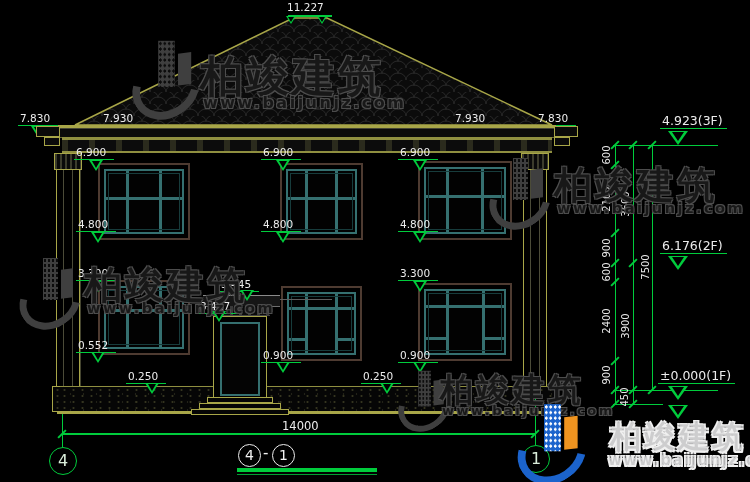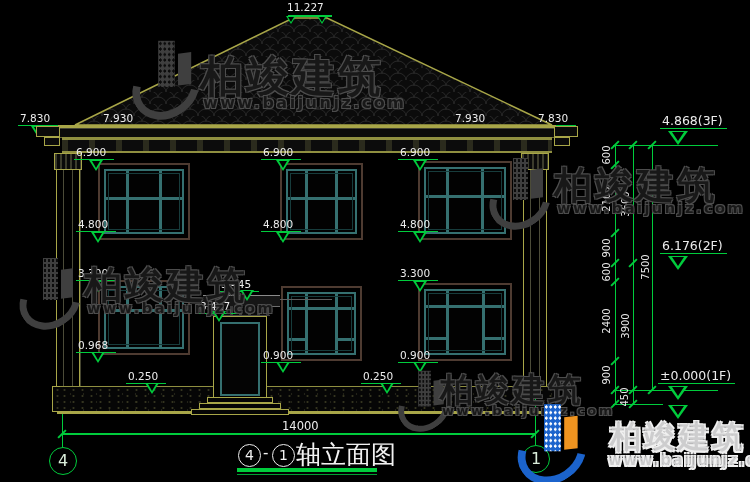--- a/index.html
+++ b/index.html
@@ -201,21 +201,21 @@
   <span class="dt u" style="left:76px;top:267px;">3.300</span>
   <div class="tri" style="left:91px;top:281px;"></div>
   <span class="dt u" style="left:398px;top:267px;">3.300</span>
   <div class="tri" style="left:413px;top:281px;"></div>
 
   <span class="dt u" style="left:219px;top:278px;">3.445</span>
   <div class="tri" style="left:240px;top:290px;"></div>
   <span class="dt u" style="left:198px;top:300px;">3.427</span>
   <div class="tri" style="left:212px;top:311px;"></div>
 
-  <span class="dt u" style="left:76px;top:339px;">0.968</span>
+  <span class="dt u" style="left:76px;top:339px;">0.552</span>
   <div class="tri" style="left:91px;top:352px;"></div>
   <span class="dt u" style="left:261px;top:349px;">0.900</span>
   <div class="tri" style="left:276px;top:362px;"></div>
   <span class="dt u" style="left:398px;top:349px;">0.900</span>
   <div class="tri" style="left:413px;top:362px;"></div>
 
   <span class="dt u" style="left:126px;top:370px;">0.250</span>
   <div class="tri" style="left:145px;top:383px;"></div>
   <span class="dt u" style="left:361px;top:370px;">0.250</span>
   <div class="tri" style="left:380px;top:383px;"></div>
@@ -246,42 +246,41 @@
   <span class="rot" style="left:606px;top:199px;">2100</span>
   <span class="rot" style="left:606px;top:248px;">900</span>
   <span class="rot" style="left:606px;top:272px;">600</span>
   <span class="rot" style="left:606px;top:321px;">2400</span>
   <span class="rot" style="left:606px;top:375px;">900</span>
   <span class="rot" style="left:624px;top:397px;">450</span>
   <span class="rot" style="left:625px;top:204px;">3600</span>
   <span class="rot" style="left:625px;top:326px;">3900</span>
   <span class="rot" style="left:645px;top:267px;">7500</span>
 
-  <span class="dt u big" style="left:660px;top:115px;">4.868(3F)</span>
+  <span class="dt u big" style="left:660px;top:115px;">4.923(3F)</span>
   <div class="tri big" style="left:668px;top:131px;"></div>
   <span class="dt u big" style="left:660px;top:240px;">6.176(2F)</span>
   <div class="tri big" style="left:668px;top:256px;"></div>
   <span class="dt u big" style="left:658px;top:370px;">±0.000(1F)</span>
   <div class="tri big" style="left:668px;top:386px;"></div>
   <div class="tri big" style="left:668px;top:405px;"></div>
 
   <div class="gl" style="left:62px;top:433px;width:473px;height:1.5px;"></div>
   <div class="tk" style="left:62px;top:434px;"></div>
   <div class="tk" style="left:535px;top:434px;"></div>
   <span class="dt" style="left:282px;top:420px;font-size:11.5px;">14000</span>
 
   <div class="gl" style="left:62px;top:414px;width:1px;height:33px;"></div>
   <div class="axc" style="left:49px;top:447px;"><span>4</span></div>
   <div class="gl" style="left:535px;top:378px;width:1px;height:67px;"></div>
   <div class="axc" style="left:522px;top:445px;"><span>1</span></div>
 
   <div class="tic" style="left:238px;top:444px;"><span>4</span></div>
   <span class="dt" style="left:263px;top:447px;font-size:15px;color:#f2f2f2;">-</span>
   <div class="tic" style="left:272px;top:444px;"><span>1</span></div>
-  <span style="position:absolute;left:296px;top:438px;color:#f2f2f2;font-size:25px;font-weight:500;letter-spacing:0px;white-space:nowrap;">轴立面图</span>
   <div class="gl" style="left:237px;top:468px;width:140px;height:4px;"></div>
   <div style="position:absolute;left:237px;top:474px;width:140px;height:1px;background:#00a032;"></div>
 
   <div class="wmg" style="left:138px;top:44px;transform:scale(1.1);">
     <div class="sw"></div>
       <div class="t1"></div>
       <div class="t2"></div>
   </div>
   <span class="wm-brand" style="left:200px;top:48px;font-size:43px;">柏竣建筑</span>
   <span class="wm-url" style="left:203px;top:93px;font-size:16px;">www.baijunjz.com</span>

